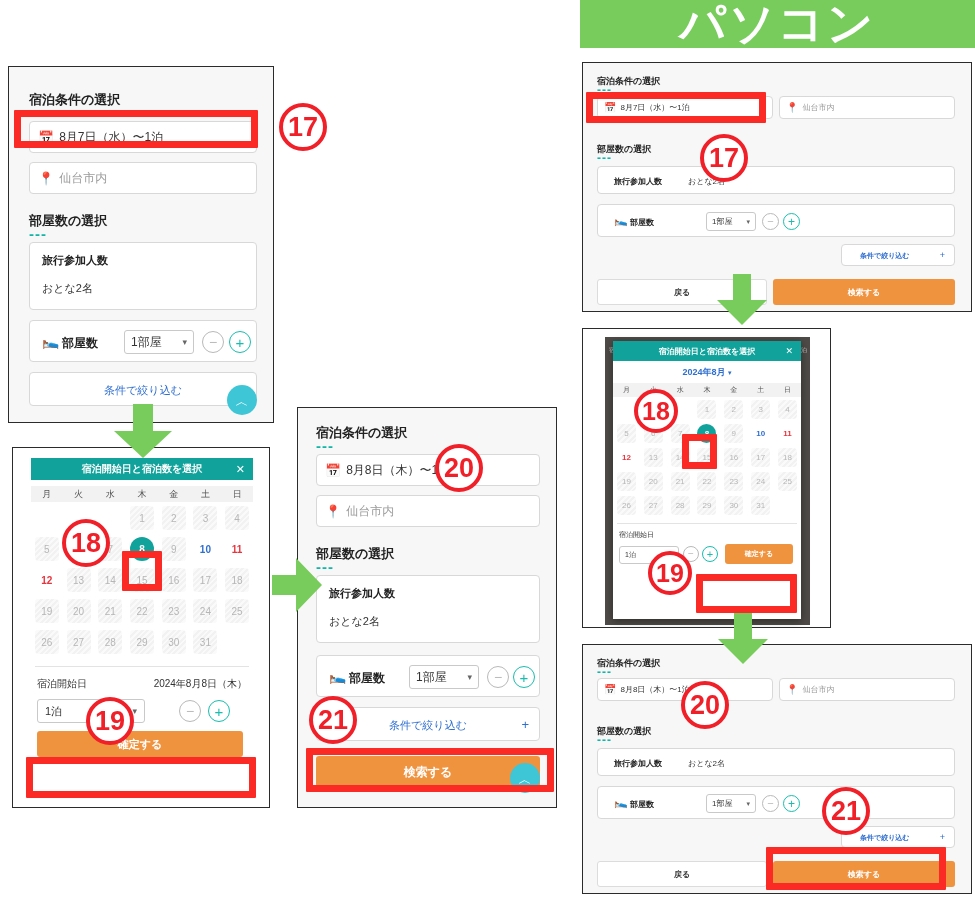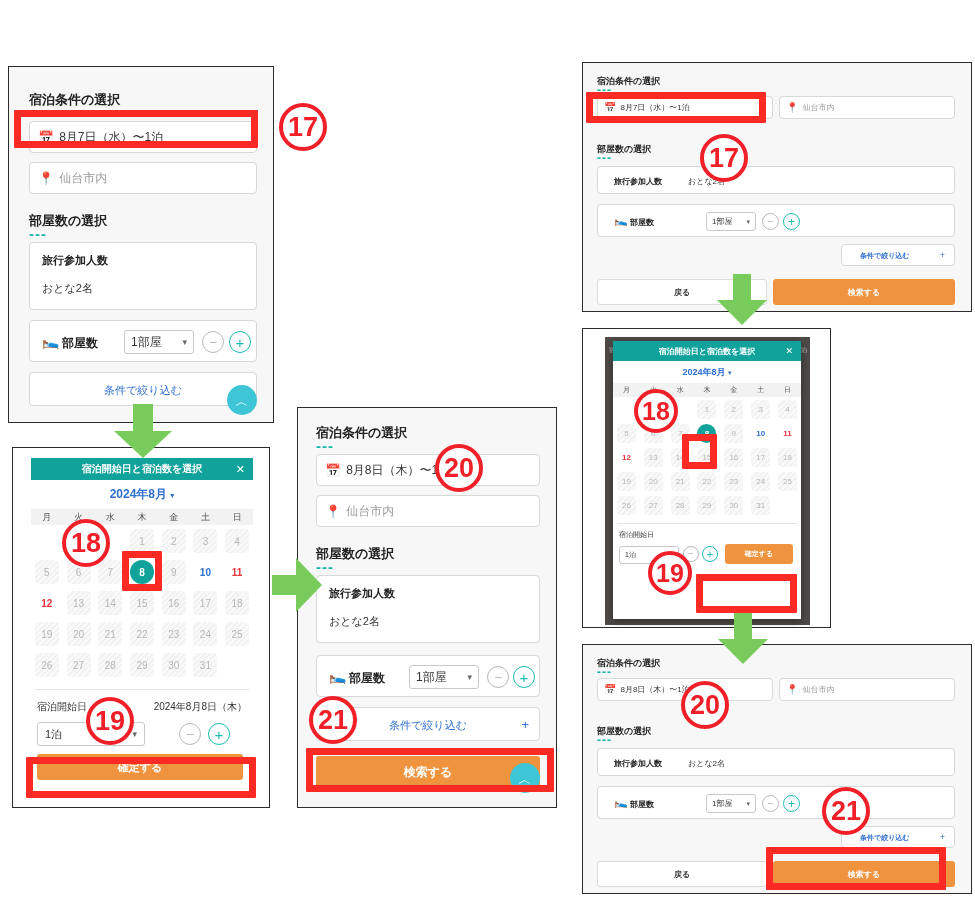--- a/index.html
+++ b/index.html
@@ -117,20 +117,21 @@
     background:transparent; z-index:30; border-radius:1px;
   }
   .arrow { position:absolute; z-index:20; }
   .arrow svg { display:block; }
 </style>
 </head>
 <body>
 
 <div class="stage">
 
+  <div class="banner" id="banner-pc">パソコン</div>
 
   <div class="panel" style="left:8px; top:66px; width:266px; height:357px;">
     <div class="panel-inner">
 
       <div class="abs sect-title" style="left:20px; top:24px; font-size:13px;">宿泊条件の選択</div>
       <div class="abs dashes" style="left:20px; top:42px; font-size:15px;">---</div>
 
       <div class="abs field" style="left:20px; top:54px; width:228px; height:32px; padding:0 8px;">
         <span class="cal-ico" style="font-size:13px;">📅</span>
         <span style="font-size:12px; margin-left:5px;">8月7日（水）〜1泊</span>
@@ -180,24 +181,20 @@
       </svg>
   </div>
 
   <div class="panel" style="left:12px; top:447px; width:258px; height:361px;">
     <div class="panel-inner" style="background:#ffffff;">
 
       <div class="cal" style="left:18px; top:10px; width:222px; height:340px;">
         <div class="cal-head" style="height:22px; font-size:10px;">
           <span>宿泊開始日と宿泊数を選択</span>
           <span class="cal-close" style="font-size:11px;">✕</span>
-        </div>
-        <div class="cal-month" style="margin-top:6px; font-size:12px;">
-          <span>2024年8月</span>
-          <span style="font-size:8px; color:#2f6fd0;">▾</span>
         </div>
         <div class="cal-dow" style="margin-top:6px; height:16px; font-size:9px; line-height:16px;">
           <div>月</div>
           <div>火</div>
           <div>水</div>
           <div>木</div>
           <div>金</div>
           <div>土</div>
           <div>日</div>
         </div>

